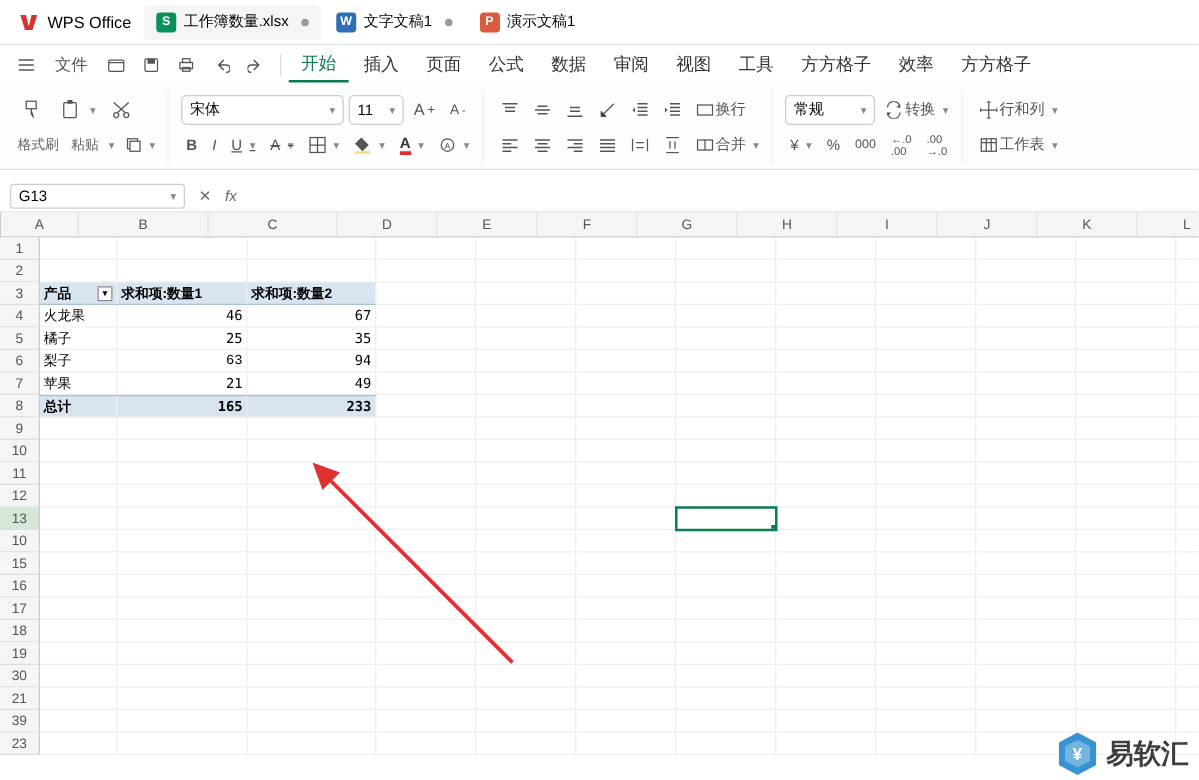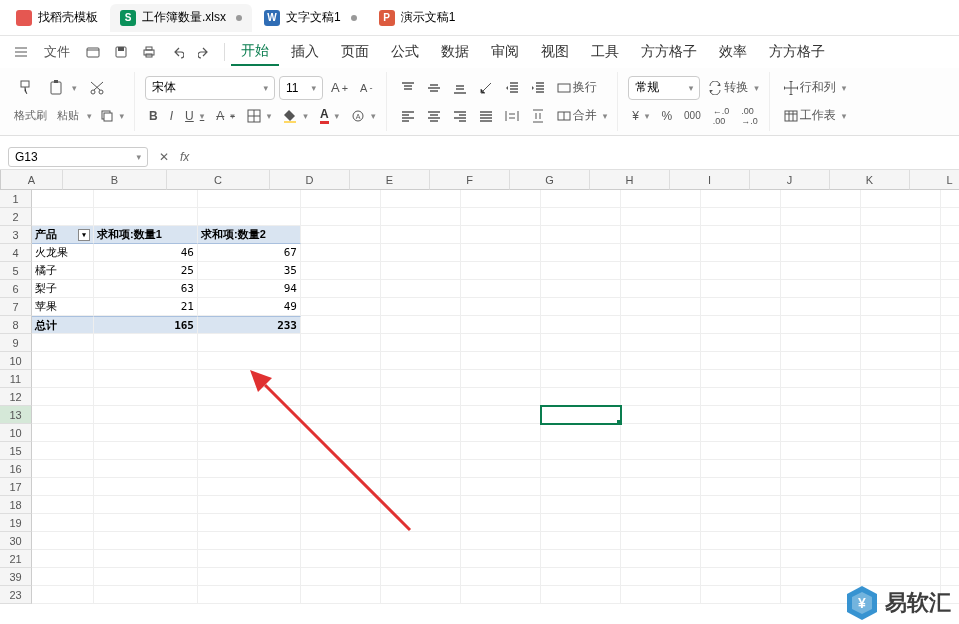--- a/index.html
+++ b/index.html
@@ -65,25 +65,27 @@
 
 .watermark { position: absolute; right: 8px; bottom: 4px; display: flex; align-items: center; gap: 8px; opacity: 0.95; font-size: 22px; font-weight: 600; color: #333; pointer-events: none; }
 .wm-icon { width: 30px; height: 34px; }
 
 svg { display: block; }
 </style>
 </head>
 <body>
 
 <div class="titlebar">
+  <div class="logo">
+    <svg class="logo-icon" viewBox="0 0 24 24">
+        <path fill="#d9332e" d="M3 4 L9 4 L12 16 L15 4 L21 4 L16 20 L8 20 Z"></path>
+      </svg>
+    <span class="logo-text">WPS Office</span>
+  </div>
   <div id="tabs-host" style="display:flex;gap:2px;">
-      <div class="tab">
-        <span class="tab-icon" style="background:#e55751"></span>
-        <span class="tab-text">找稻壳模板</span>
-      </div>
       <div class="tab active">
         <span class="tab-icon" style="background:#0a915a">S</span>
         <span class="tab-text">工作簿数量.xlsx</span>
         <span class="tab-dot"></span>
       </div>
       <div class="tab">
         <span class="tab-icon" style="background:#2f6db5">W</span>
         <span class="tab-text">文字文稿1</span>
         <span class="tab-dot"></span>
       </div>
@@ -489,21 +491,21 @@
         <div class="cell" style="width: 80px;"></div>
         <div class="cell" style="width: 80px;"></div>
         <div class="cell" style="width: 80px;"></div>
         <div class="cell" style="width: 80px;"></div>
         <div class="cell" style="width: 80px;"></div>
         <div class="cell" style="width: 80px;"></div>
         <div class="cell" style="width: 80px;"></div>
       </div>
       <div class="row">
         <div class="cell" style="width: 62px;">梨子</div>
-        <div class="cell num" style="width: 104px;">63</div>
+        <div class="cell num" style="width: 104px; font-family: Liberation Mono, monospace;">63</div>
         <div class="cell num" style="width: 103px;">94</div>
         <div class="cell" style="width: 80px;"></div>
         <div class="cell" style="width: 80px;"></div>
         <div class="cell" style="width: 80px;"></div>
         <div class="cell" style="width: 80px;"></div>
         <div class="cell" style="width: 80px;"></div>
         <div class="cell" style="width: 80px;"></div>
         <div class="cell" style="width: 80px;"></div>
         <div class="cell" style="width: 80px;"></div>
         <div class="cell" style="width: 80px;"></div>

